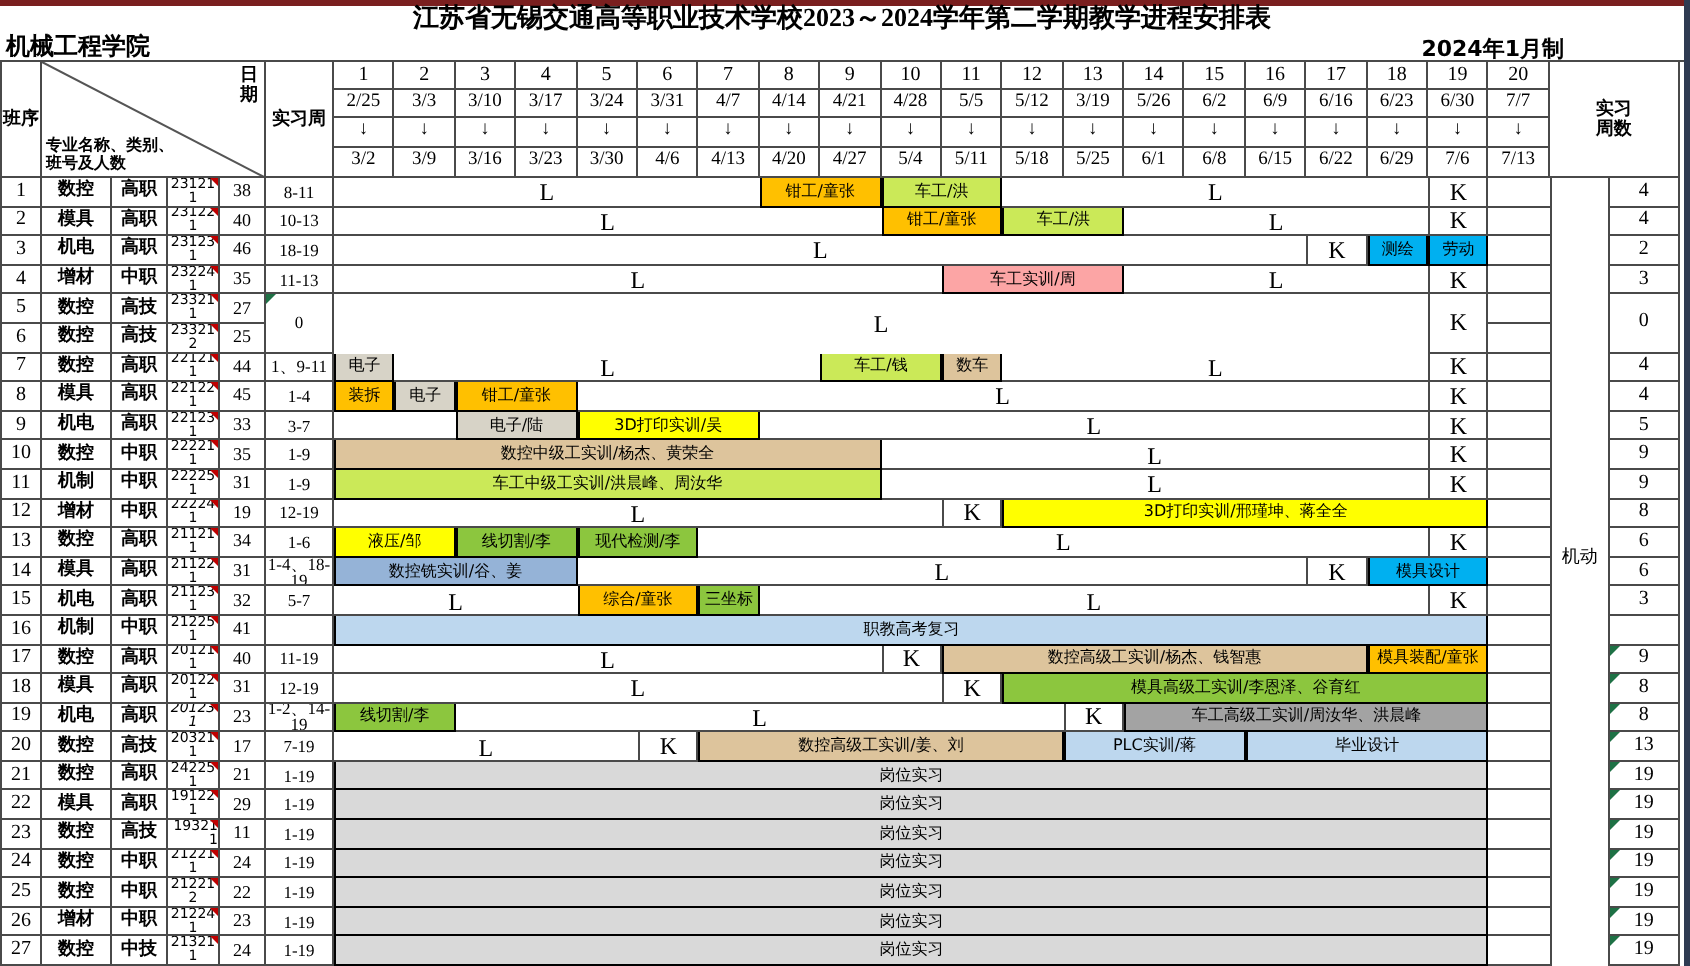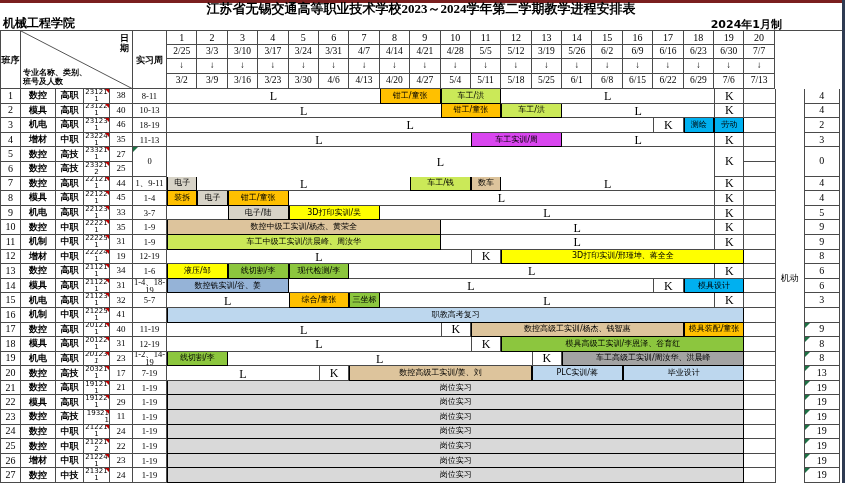--- a/index.html
+++ b/index.html
@@ -138,20 +138,21 @@
         <div class="cell hdate" style="grid-area: 3 / 24 / 4 / 25;">↓</div>
         <div class="cell hdate" style="grid-area: 4 / 24 / 5 / 25;">6/29</div>
         <div class="cell hnum" style="grid-area: 1 / 25 / 2 / 26;">19</div>
         <div class="cell hdate" style="grid-area: 2 / 25 / 3 / 26;">6/30</div>
         <div class="cell hdate" style="grid-area: 3 / 25 / 4 / 26;">↓</div>
         <div class="cell hdate" style="grid-area: 4 / 25 / 5 / 26;">7/6</div>
         <div class="cell hnum" style="grid-area: 1 / 26 / 2 / 27;">20</div>
         <div class="cell hdate" style="grid-area: 2 / 26 / 3 / 27;">7/7</div>
         <div class="cell hdate" style="grid-area: 3 / 26 / 4 / 27;">↓</div>
         <div class="cell hdate" style="grid-area: 4 / 26 / 5 / 27;">7/13</div>
+        <div class="cell hlab wrap2" style="white-space: normal; width: 100%; grid-area: 1 / 27 / 5 / 29;">实习<br>周数</div>
       </div>
     <div class="grid" id="bgrid">
         <div class="spacercol"></div>
         <div class="cell bno" style="grid-area: 1 / 1 / 2 / 2;">1</div>
         <div class="cell bmaj" style="grid-area: 1 / 2 / 2 / 3;">数控</div>
         <div class="cell btyp" style="grid-area: 1 / 3 / 2 / 4;">高职</div>
         <div class="cell bcls" style="grid-area: 1 / 4 / 2 / 5;">
           <div>23121</div>
           <div>1</div>
           <span class="tri-red"></span>
@@ -203,21 +204,21 @@
         <div class="cell btyp" style="grid-area: 4 / 3 / 5 / 4;">中职</div>
         <div class="cell bcls" style="grid-area: 4 / 4 / 5 / 5;">
           <div>23224</div>
           <div>1</div>
           <span class="tri-red"></span>
         </div>
         <div class="cell bsz" style="grid-area: 4 / 5 / 5 / 6;">35</div>
         <div class="cell bwk" style="grid-area: 4 / 6 / 5 / 7;">11-13</div>
         <div class="underlay" style="grid-row: 4 / 5;"></div>
         <div class="seg letter" style="grid-area: 4 / 7 / 5 / 17;">L</div>
-        <div class="seg colored" style="background: #d946ef; grid-area: 4 / 17 / 5 / 20;">车工实训/周</div>
+        <div class="seg colored" style="background: #fca5a5; grid-area: 4 / 17 / 5 / 20;">车工实训/周</div>
         <div class="seg letter" style="grid-area: 4 / 20 / 5 / 25;">L</div>
         <div class="seg kcell" style="grid-area: 4 / 25 / 5 / 26;">K</div>
         <div class="cell bcnt" style="grid-area: 4 / 28 / 5 / 29;">3</div>
         <div class="cell bno" style="grid-area: 5 / 1 / 6 / 2;">5</div>
         <div class="cell bmaj" style="grid-area: 5 / 2 / 6 / 3;">数控</div>
         <div class="cell btyp" style="grid-area: 5 / 3 / 6 / 4;">高技</div>
         <div class="cell bcls" style="grid-area: 5 / 4 / 6 / 5;">
           <div>23321</div>
           <div>1</div>
           <span class="tri-red"></span>
@@ -458,21 +459,21 @@
         <div class="seg letter" style="grid-area: 20 / 7 / 21 / 12;">L</div>
         <div class="seg kcell" style="grid-area: 20 / 12 / 21 / 13;">K</div>
         <div class="seg colored" style="background: rgb(221, 196, 156); grid-area: 20 / 13 / 21 / 19;">数控高级工实训/姜、刘</div>
         <div class="seg colored" style="background: rgb(189, 215, 238); grid-area: 20 / 19 / 21 / 22;">PLC实训/蒋</div>
         <div class="seg colored" style="background: rgb(189, 215, 238); grid-area: 20 / 22 / 21 / 26;">毕业设计</div>
         <div class="cell bcnt" style="grid-area: 20 / 28 / 21 / 29;">13<span class="tri-green"></span></div>
         <div class="cell bno" style="grid-area: 21 / 1 / 22 / 2;">21</div>
         <div class="cell bmaj" style="grid-area: 21 / 2 / 22 / 3;">数控</div>
         <div class="cell btyp" style="grid-area: 21 / 3 / 22 / 4;">高职</div>
         <div class="cell bcls" style="grid-area: 21 / 4 / 22 / 5;">
-          <div>19121</div>
+          <div>24225</div>
           <div>1</div>
           <span class="tri-red"></span>
         </div>
         <div class="cell bsz" style="grid-area: 21 / 5 / 22 / 6;">21</div>
         <div class="cell bwk" style="grid-area: 21 / 6 / 22 / 7;">1-19</div>
         <div class="underlay" style="grid-row: 21 / 22;"></div>
         <div class="seg colored" style="background: rgb(217, 217, 217); grid-area: 21 / 7 / 22 / 26;">岗位实习</div>
         <div class="cell bcnt" style="grid-area: 21 / 28 / 22 / 29;">19<span class="tri-green"></span></div>
         <div class="cell bno" style="grid-area: 22 / 1 / 23 / 2;">22</div>
         <div class="cell bmaj" style="grid-area: 22 / 2 / 23 / 3;">模具</div>

